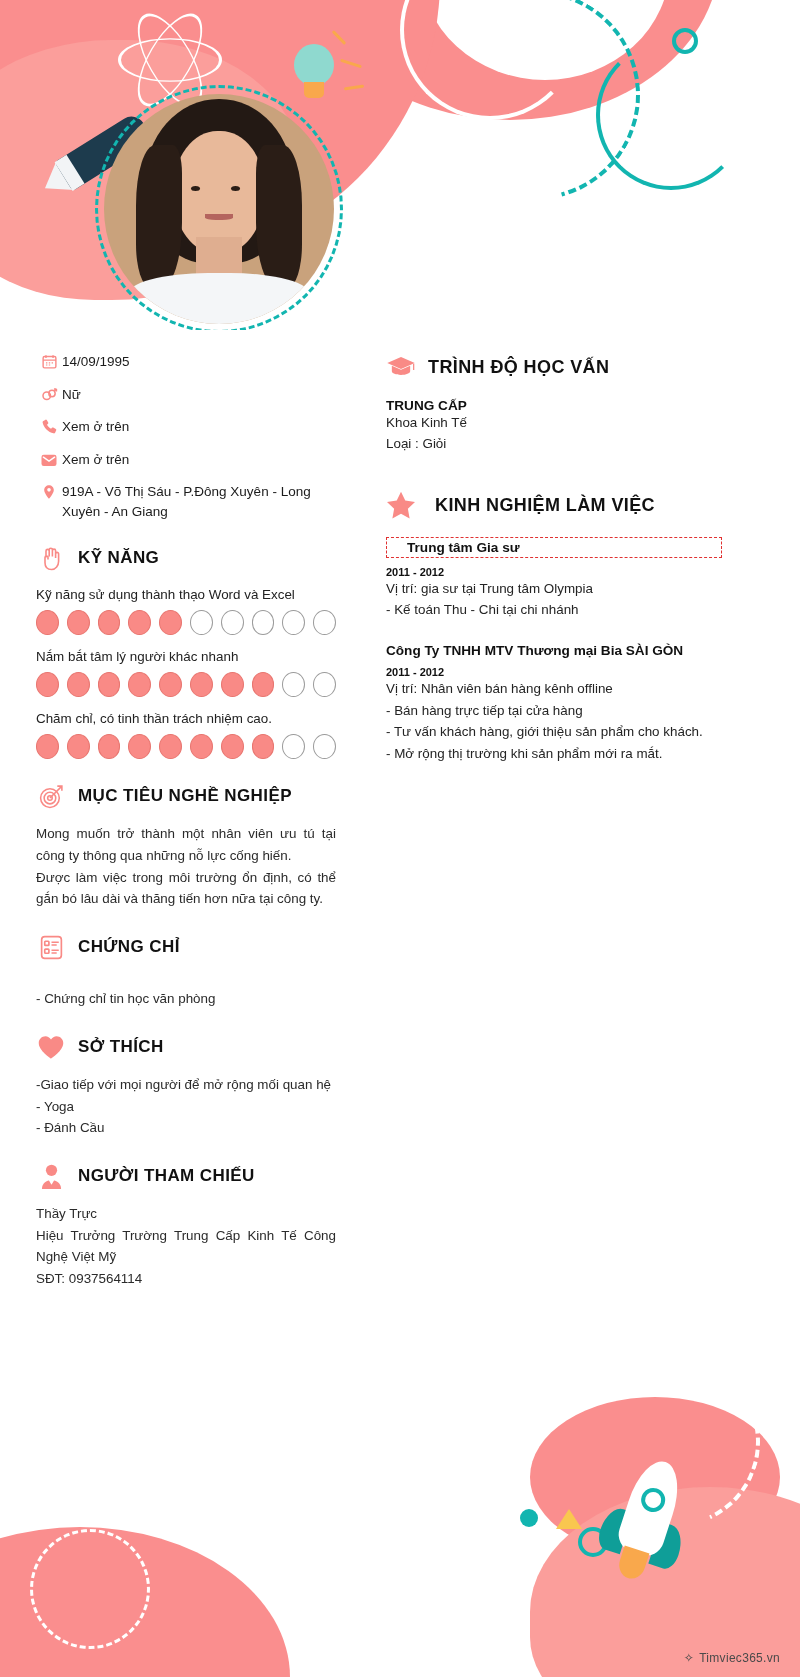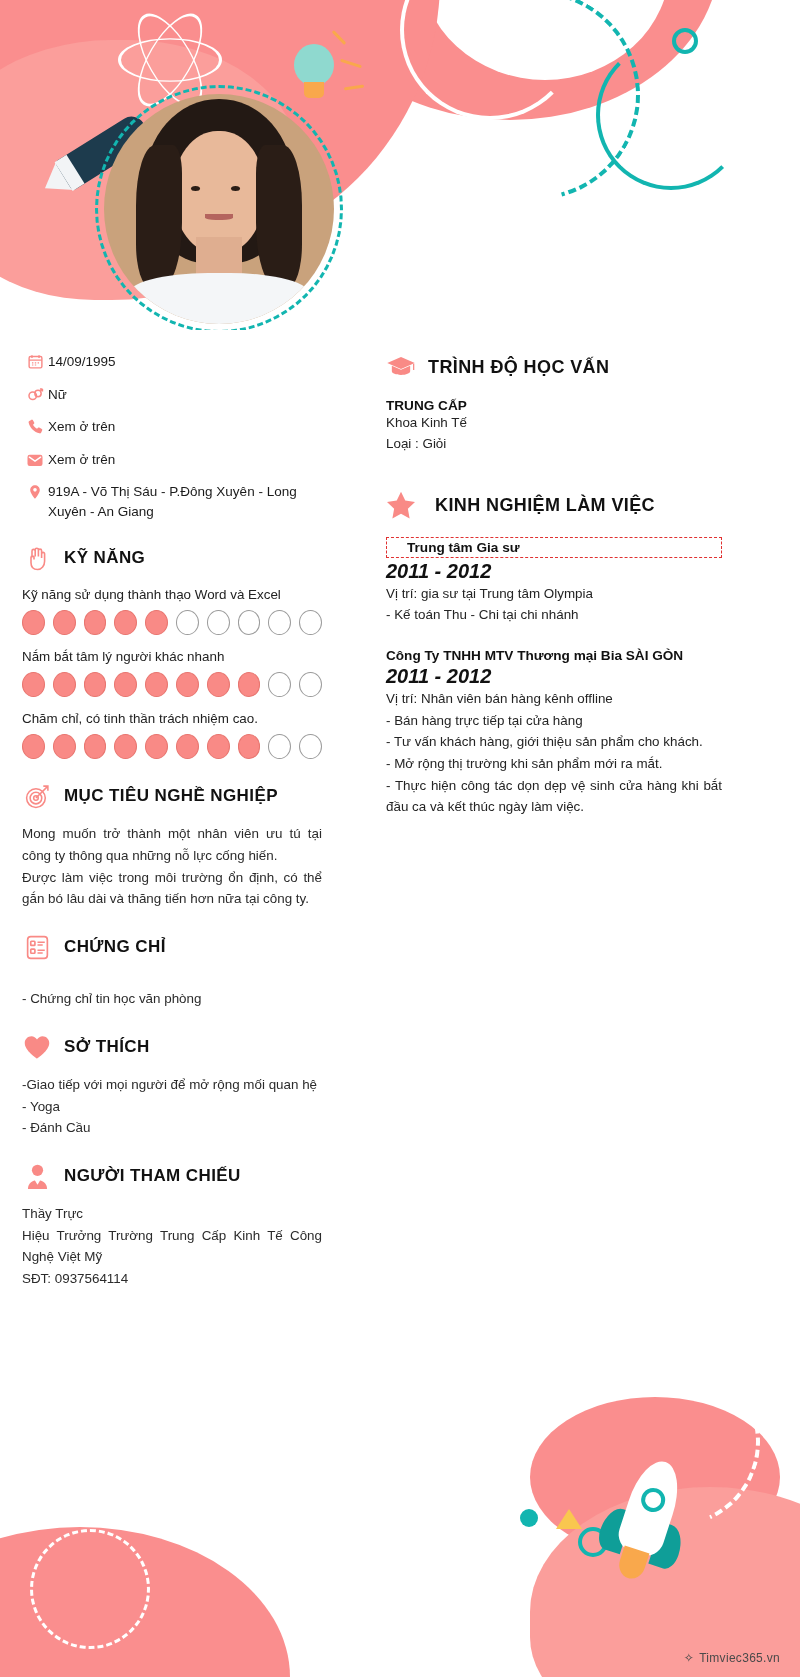--- a/index.html
+++ b/index.html
@@ -63,21 +63,21 @@
   .ray { position: absolute; background: #f9a84c; height: 3px; border-radius: 2px; }
 
   
   .atom { position: absolute; left: 118px; top: 8px; width: 104px; height: 104px; }
   .atom .o { position: absolute; inset: 0; border: 3px solid #ffffff; border-radius: 50%; }
   .atom .o1 { transform: rotate(0deg) scaleY(.42); }
   .atom .o2 { transform: rotate(60deg) scaleY(.42); }
   .atom .o3 { transform: rotate(-60deg) scaleY(.42); }
 
   
-  .left { position: absolute; left: 22px; top: 352px; width: 300px; }
+  .left { position: absolute; left: 36px; top: 352px; width: 300px; }
   .right { position: absolute; left: 386px; top: 352px; width: 336px; }
 
   .name-block { position: absolute; left: 386px; top: 148px; width: 390px; }
   .name { font-size: 31px; font-weight: bold; letter-spacing: 1.6px; color: #161616; line-height: 1.22; }
   .role { font-size: 19px; color: #2a2a2a; margin-top: 4px; letter-spacing: .4px; }
 
   
   .contact-row { display: flex; align-items: flex-start; margin-bottom: 13px; }
   .c-ico { width: 26px; flex: none; display: flex; justify-content: center; padding-top: 1px; }
   .c-txt { font-size: 13.5px; color: #1b1b1b; line-height: 1.45; }
@@ -96,21 +96,21 @@
   .dots { display: flex; gap: 8px; }
   .dot { width: 25px; height: 25px; border-radius: 50%; }
   .dot.on { background: #f98a86; border: 1px solid #e8756f; }
   .dot.off { background: #fff; border: 1px solid #9b9b9b; }
 
   
   .edu-deg, .job-title { font-size: 13.6px; font-weight: bold; color: #111; }
   .edu-line { font-size: 13.4px; color: #242424; line-height: 1.55; }
   .job { margin-bottom: 22px; }
   .job-boxed { border: 1px dashed #e03131; padding: 2px 20px; display: block; }
-  .job-date { font-size: 20px; font-weight: bold; color: #111; margin-top: 2px; font-style: italic; }
+  .job-date { font-size: 11px; font-weight: bold; color: #111; margin-top: 8px; }
   .job-line { font-size: 13.4px; color: #242424; line-height: 1.62; }
 
   
   .botband { position: absolute; left: 0; bottom: 0; width: 800px; height: 330px; overflow: hidden; }
   .b-blob1 { position: absolute; left: -130px; bottom: -150px; width: 420px; height: 300px;
              background: #fa8e8e; border-radius: 50%; }
   .b-blob2 { position: absolute; right: -90px; bottom: -60px; width: 360px; height: 250px;
              background: #fb9e9b; border-radius: 50% 50% 40% 40%; }
   .b-blob3 { position: absolute; right: 20px; bottom: 120px; width: 250px; height: 160px;
              background: #fa8e8e; border-radius: 50%; }
@@ -389,21 +389,20 @@
       <div class="job-line">- Kế toán Thu - Chi tại chi nhánh</div>
     </div>
 
     <div class="job">
       <div class="job-title">Công Ty TNHH MTV Thương mại Bia SÀI GÒN</div>
       <div class="job-date">2011 - 2012</div>
       <div class="job-line">Vị trí: Nhân viên bán hàng kênh offline</div>
       <div class="job-line">-  Bán hàng trực tiếp tại cửa hàng</div>
       <div class="job-line just">- Tư vấn khách hàng, giới thiệu sản phẩm cho khách.</div>
       <div class="job-line">-  Mở rộng thị trường khi sản phẩm mới ra mắt.</div>
-      <div class="job-line just">- Thực hiện công tác dọn dẹp vệ sinh cửa hàng khi bắt đầu ca và kết thúc ngày làm việc.</div>
     </div>
   </div>
 
   <div class="botband">
     <div class="b-blob3"></div>
     <div class="b-blob2"></div>
     <div class="b-blob1"></div>
     <div class="ring-white" style="left:30px;bottom:28px;width:120px;height:120px;border-style:dashed;"></div>
     <div class="arc" style="right:40px;bottom:150px;width:170px;height:170px;border-top-color:#ffffff;border-right-color:#ffffff;border-style:dashed;transform:rotate(20deg);"></div>
     <div class="dot-teal" style="left:520px;bottom:150px;"></div>

